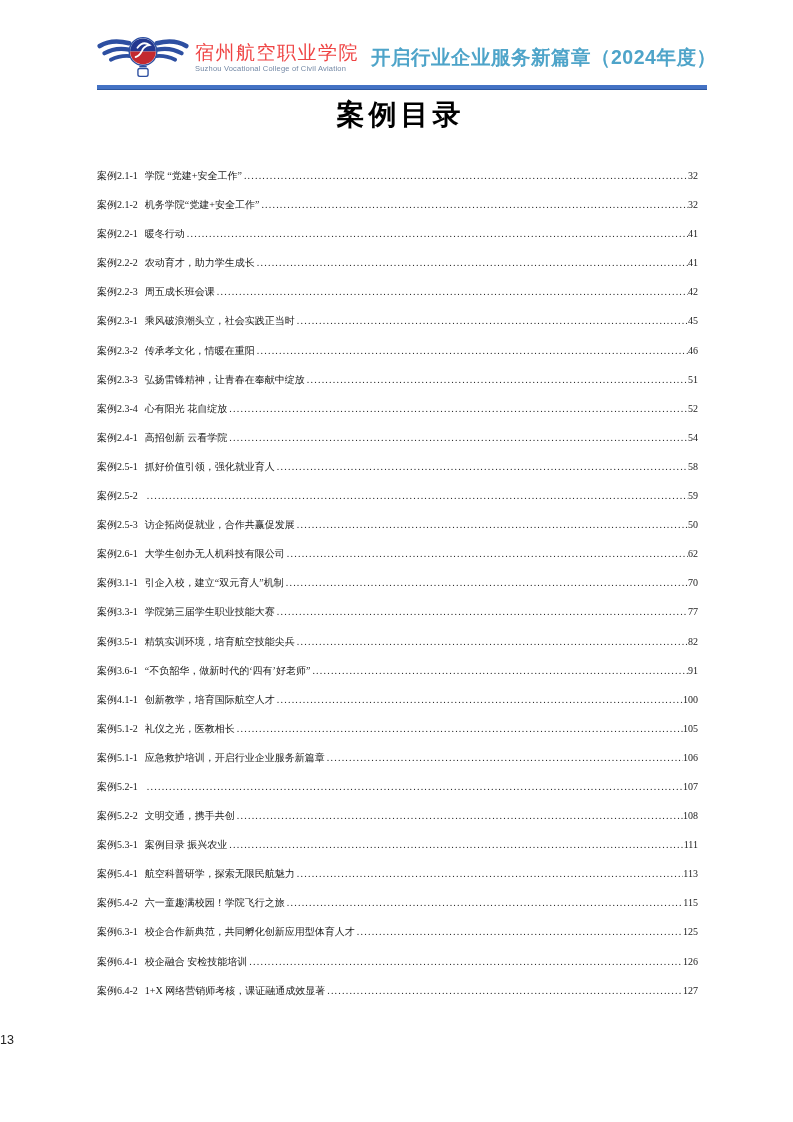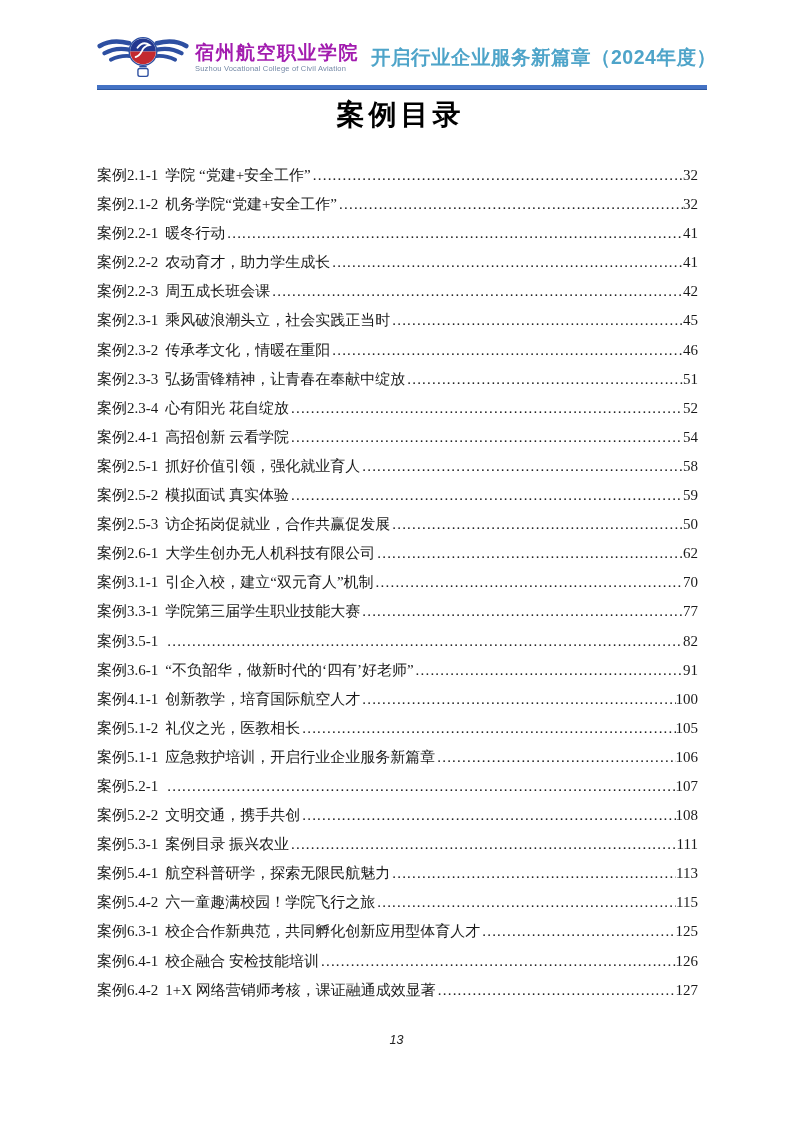--- a/index.html
+++ b/index.html
@@ -21,22 +21,22 @@
     width: 606px;
     display: flex;
     align-items: center;
   }
   .brand { display: flex; align-items: center; }
   .logo-svg { display: block; }
   .college { margin-left: 6px; }
   .college-name {
     font-family: "Liberation Sans", sans-serif;
     font-size: 19px;
-    font-weight: bold;
-    color: #a21caf;
+    font-weight: normal;
+    color: #ef4444;
     letter-spacing: 1.5px;
     line-height: 22px;
     white-space: nowrap;
   }
   .college-name-en {
     font-family: "Liberation Sans", sans-serif;
     font-size: 7.5px;
     color: #7388a5;
     letter-spacing: 0.2px;
     white-space: nowrap;
@@ -80,21 +80,21 @@
     position: absolute;
     left: 97px;
     top: 161px;
     width: 601px;
   }
   .toc-row {
     display: flex;
     align-items: flex-end;
     height: 29.1px;
     line-height: 29.1px;
-    font-size: 15px;
+    font-size: 10px;
     color: #1a1a1a;
     white-space: nowrap;
   }
   .toc-label { flex: none; margin-right: 7px; }
   .toc-title { flex: none; }
   .toc-dots {
     flex: 1 1 auto;
     min-width: 0;
     overflow: hidden;
     white-space: nowrap;
@@ -103,25 +103,24 @@
     color: #1a1a1a;
   }
   .toc-page { flex: none; text-align: right; }
 
   
   .footer {
     position: absolute;
     top: 1033px;
     left: 0;
     width: 100%;
-    text-align: center;
+    text-align: left;
     font-family: "Liberation Sans", sans-serif;
     font-size: 12.5px;
     color: #222222;
-    font-style: italic;
   }
 </style>
 </head>
 <body>
 
 <div class="page">
 
   <header class="header">
     <div class="brand">
       <svg class="logo-svg" width="92" height="48" viewBox="0 0 100 52" xmlns="http://www.w3.org/2000/svg">
@@ -225,21 +224,20 @@
 
   <div class="toc-row">
     <span class="toc-label">案例2.5-1</span>
     <span class="toc-title">抓好价值引领，强化就业育人</span>
     <span class="toc-dots">............................................................................................................................................................................................................................</span>
     <span class="toc-page">58</span>
   </div>
 
   <div class="toc-row">
     <span class="toc-label">案例2.5-2</span>
-    <span class="toc-title">模拟面试 真实体验</span>
     <span class="toc-dots">............................................................................................................................................................................................................................</span>
     <span class="toc-page">59</span>
   </div>
 
   <div class="toc-row">
     <span class="toc-label">案例2.5-3</span>
     <span class="toc-title">访企拓岗促就业，合作共赢促发展</span>
     <span class="toc-dots">............................................................................................................................................................................................................................</span>
     <span class="toc-page">50</span>
   </div>
@@ -260,20 +258,21 @@
 
   <div class="toc-row">
     <span class="toc-label">案例3.3-1</span>
     <span class="toc-title">学院第三届学生职业技能大赛</span>
     <span class="toc-dots">............................................................................................................................................................................................................................</span>
     <span class="toc-page">77</span>
   </div>
 
   <div class="toc-row">
     <span class="toc-label">案例3.5-1</span>
+    <span class="toc-title">精筑实训环境，培育航空技能尖兵</span>
     <span class="toc-dots">............................................................................................................................................................................................................................</span>
     <span class="toc-page">82</span>
   </div>
 
   <div class="toc-row">
     <span class="toc-label">案例3.6-1</span>
     <span class="toc-title">“不负韶华，做新时代的‘四有’好老师”</span>
     <span class="toc-dots">............................................................................................................................................................................................................................</span>
     <span class="toc-page">91</span>
   </div>

